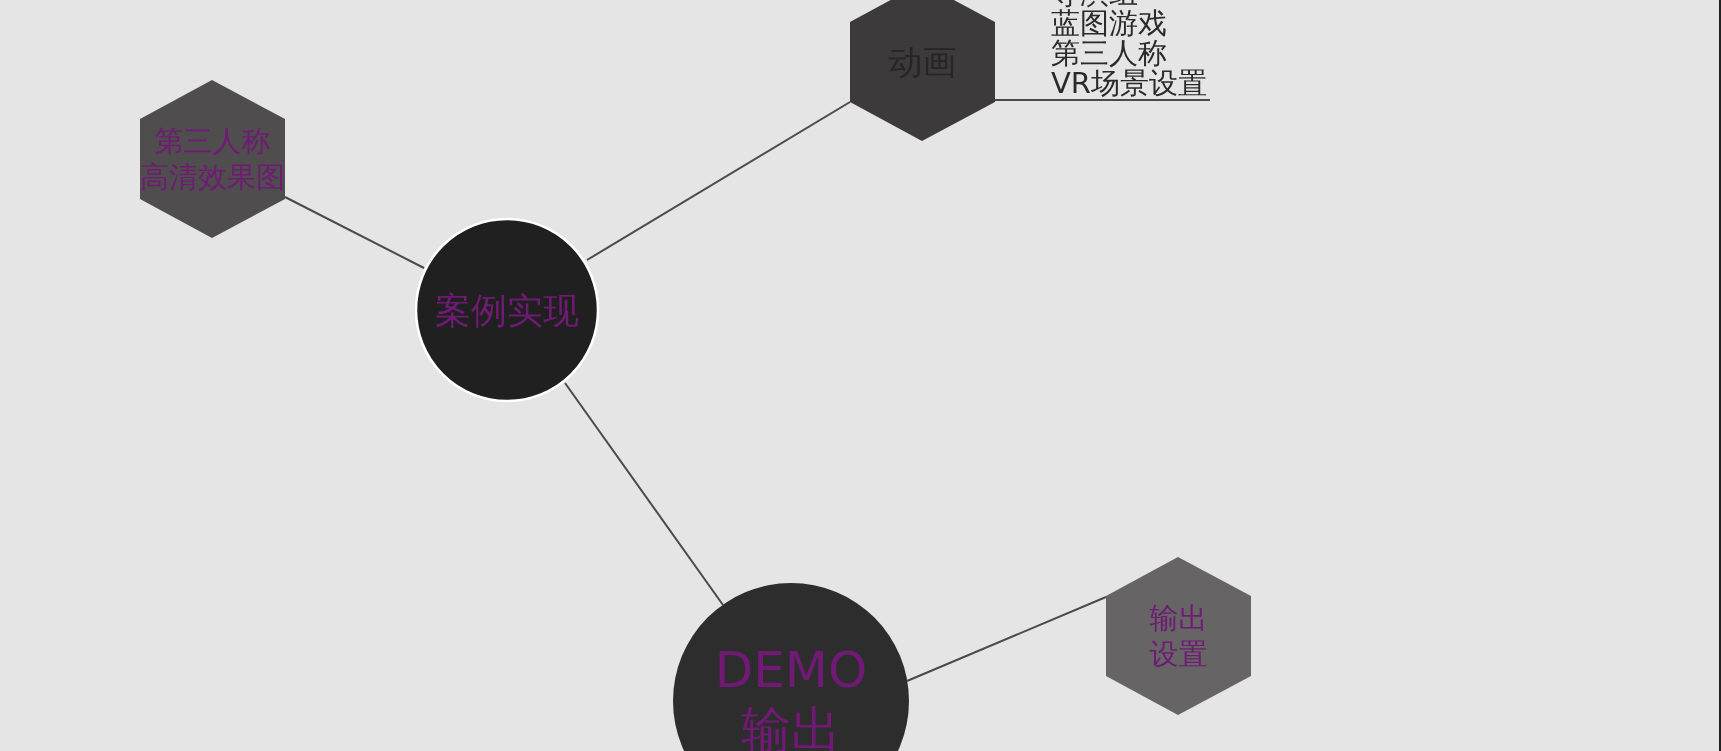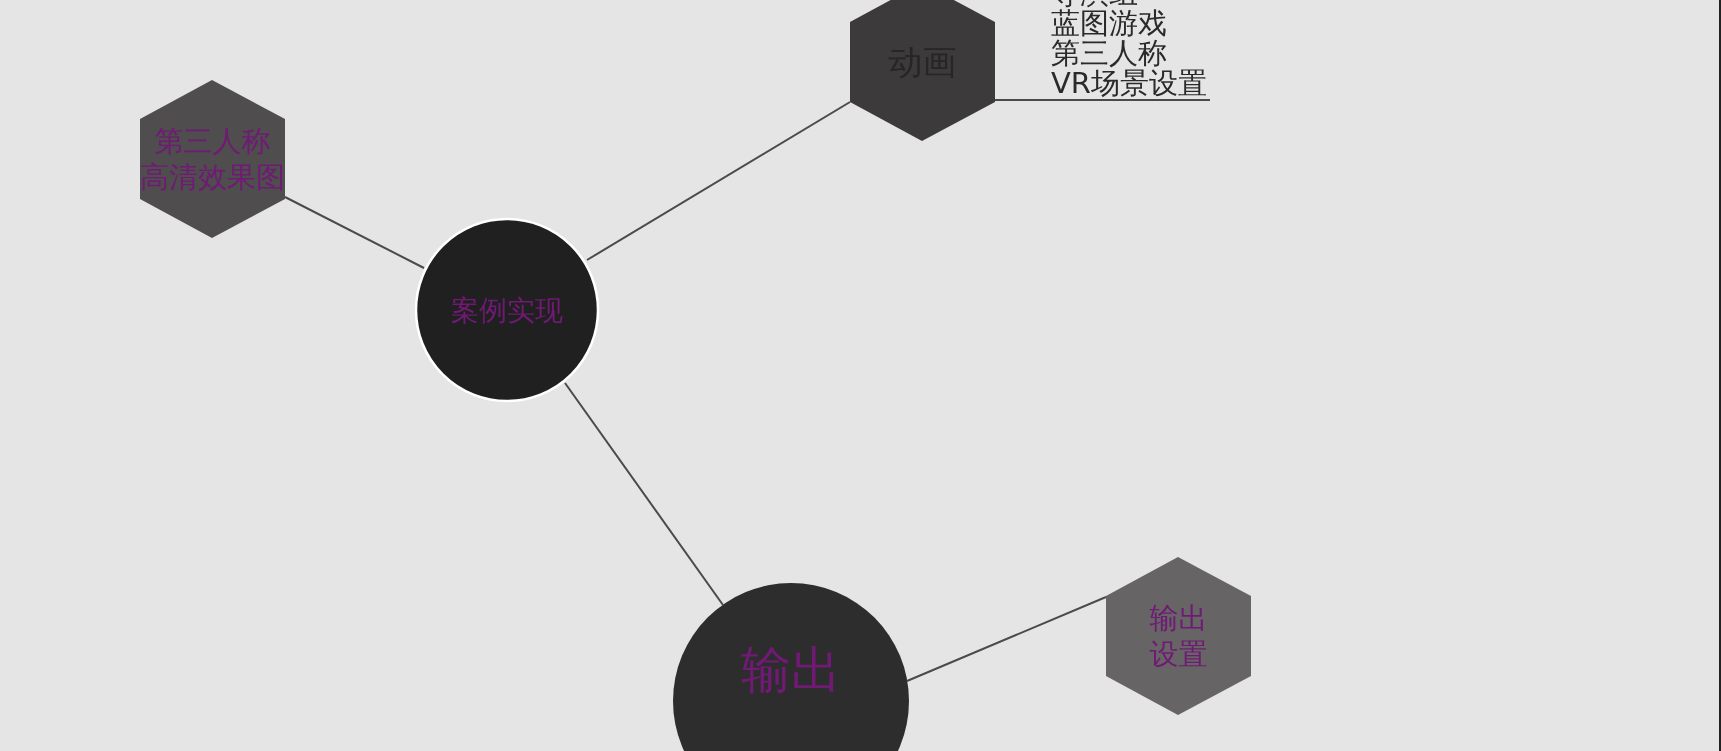--- a/index.html
+++ b/index.html
@@ -42,35 +42,36 @@
   <circle cx="791" cy="701" r="118" fill="#2d2d2d"></circle>
 </svg>
 
 <div class="right-border"></div>
 
 <div class="node-label" style="left:140px; top:80px; width:145px; height:158px; font-size:29px;">
   <span>第三人称</span>
   <span>高清效果图</span>
 </div>
 
-<div class="node-label" style="left:416px; top:219px; width:182px; height:182px; font-size:28px;">
+<div class="node-label" style="left:416px; top:219px; width:182px; height:182px; font-size:36px;">
   <span>案例实现</span>
 </div>
 
 <div class="node-label" style="left:850px; top:22px; width:145px; height:80px; font-size:34px; color:#262626;">
   <span>动画</span>
 </div>
 
 <div class="list-block">
   <span>导演组</span>
   <span>蓝图游戏</span>
   <span>第三人称</span>
   <span>VR场景设置</span>
 </div>
 
 <div class="node-label" style="left:673px; top:640px; width:236px; height:150px; font-size:50px; justify-content:flex-start; line-height:60px;">
+  <span>DEMO</span>
   <span>输出</span>
 </div>
 
 <div class="node-label" style="left:1106px; top:596px; width:145px; height:80px; font-size:29px; line-height:36px;">
   <span>输出</span>
   <span>设置</span>
 </div>
 
 </body></html>

